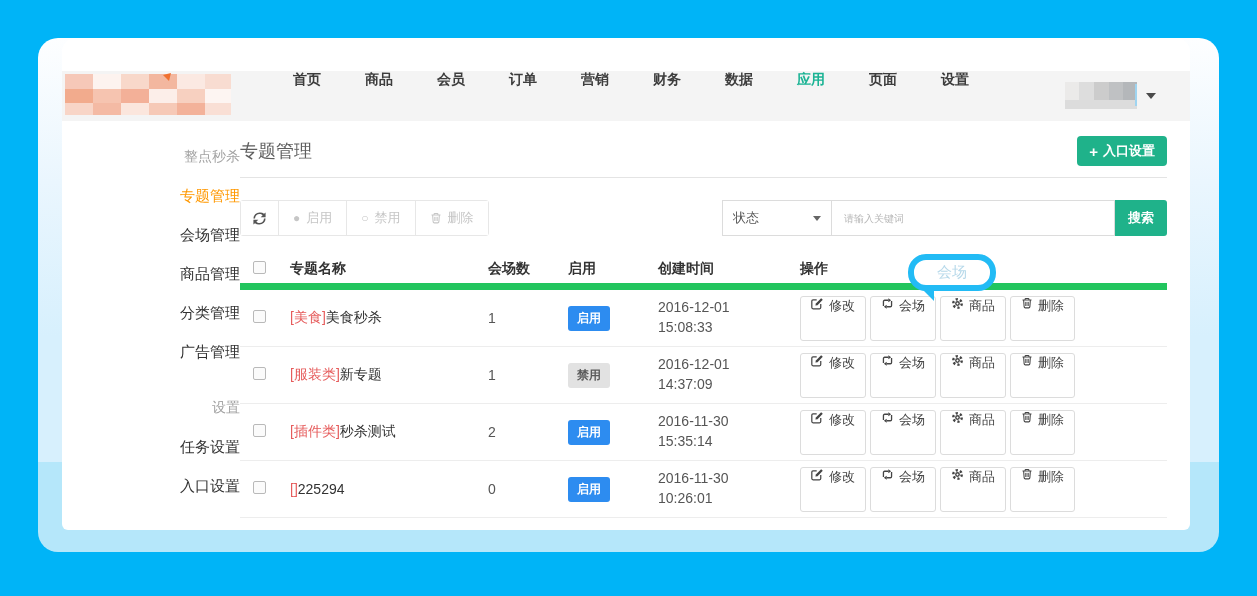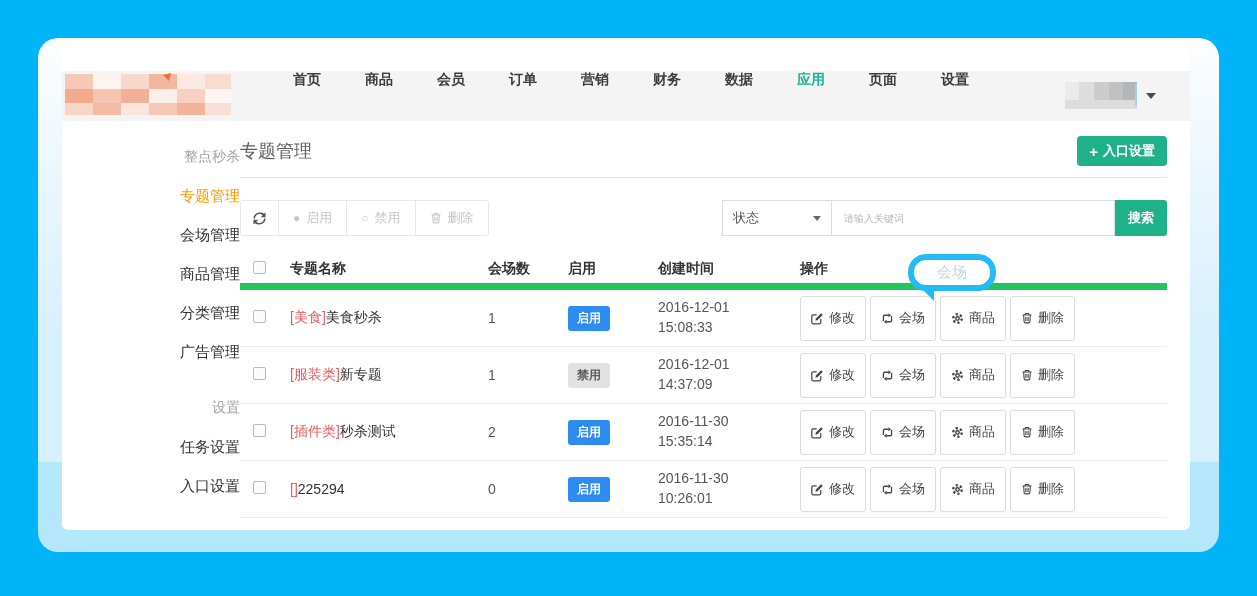--- a/index.html
+++ b/index.html
@@ -91,21 +91,21 @@
   .col-status { width:90px; }
   .col-date { width:132px; color:#555; font-size:14px; line-height:1.4; }
   .col-actions { flex:1; padding-left:10px; display:flex; align-items:center; }
   .thead .col-count, .thead .col-date { color:#333; }
   .checkbox { display:inline-block; width:13px; height:13px; border:1px solid #b9b9b9; border-radius:2px; background:#fbfbfb; cursor:pointer; }
   .tag { color:#e65c5c; }
   .badge { display:inline-block; padding:4px 9px; border-radius:3px; font-size:12px; font-weight:bold; }
   .badge.on { background:#2d8cf0; color:#fff; }
   .badge.off { background:#e2e2e2; color:#5a5a5a; }
   .action-btn {
-    display:inline-flex; align-items:center; gap:5px; height:45px; padding:0 10px;
+    display:inline-flex; align-items:flex-start; gap:5px; height:45px; padding:0 10px;
     border:1px solid #dcdcdc; border-radius:3px; background:#fff; color:#444;
     font-size:13px; margin-right:4px; cursor:pointer; white-space:nowrap;
   }
   .icon-svg { width:13px; height:13px; display:block; }
   .icon-svg.sm { width:12px; height:12px; }
   
   .bubble {
     position:absolute; left:908px; top:254px; width:88px; height:37px; z-index:9;
     border:6px solid #22bbf5; border-radius:18px; background:#fff;
     display:flex; align-items:center; justify-content:center;

